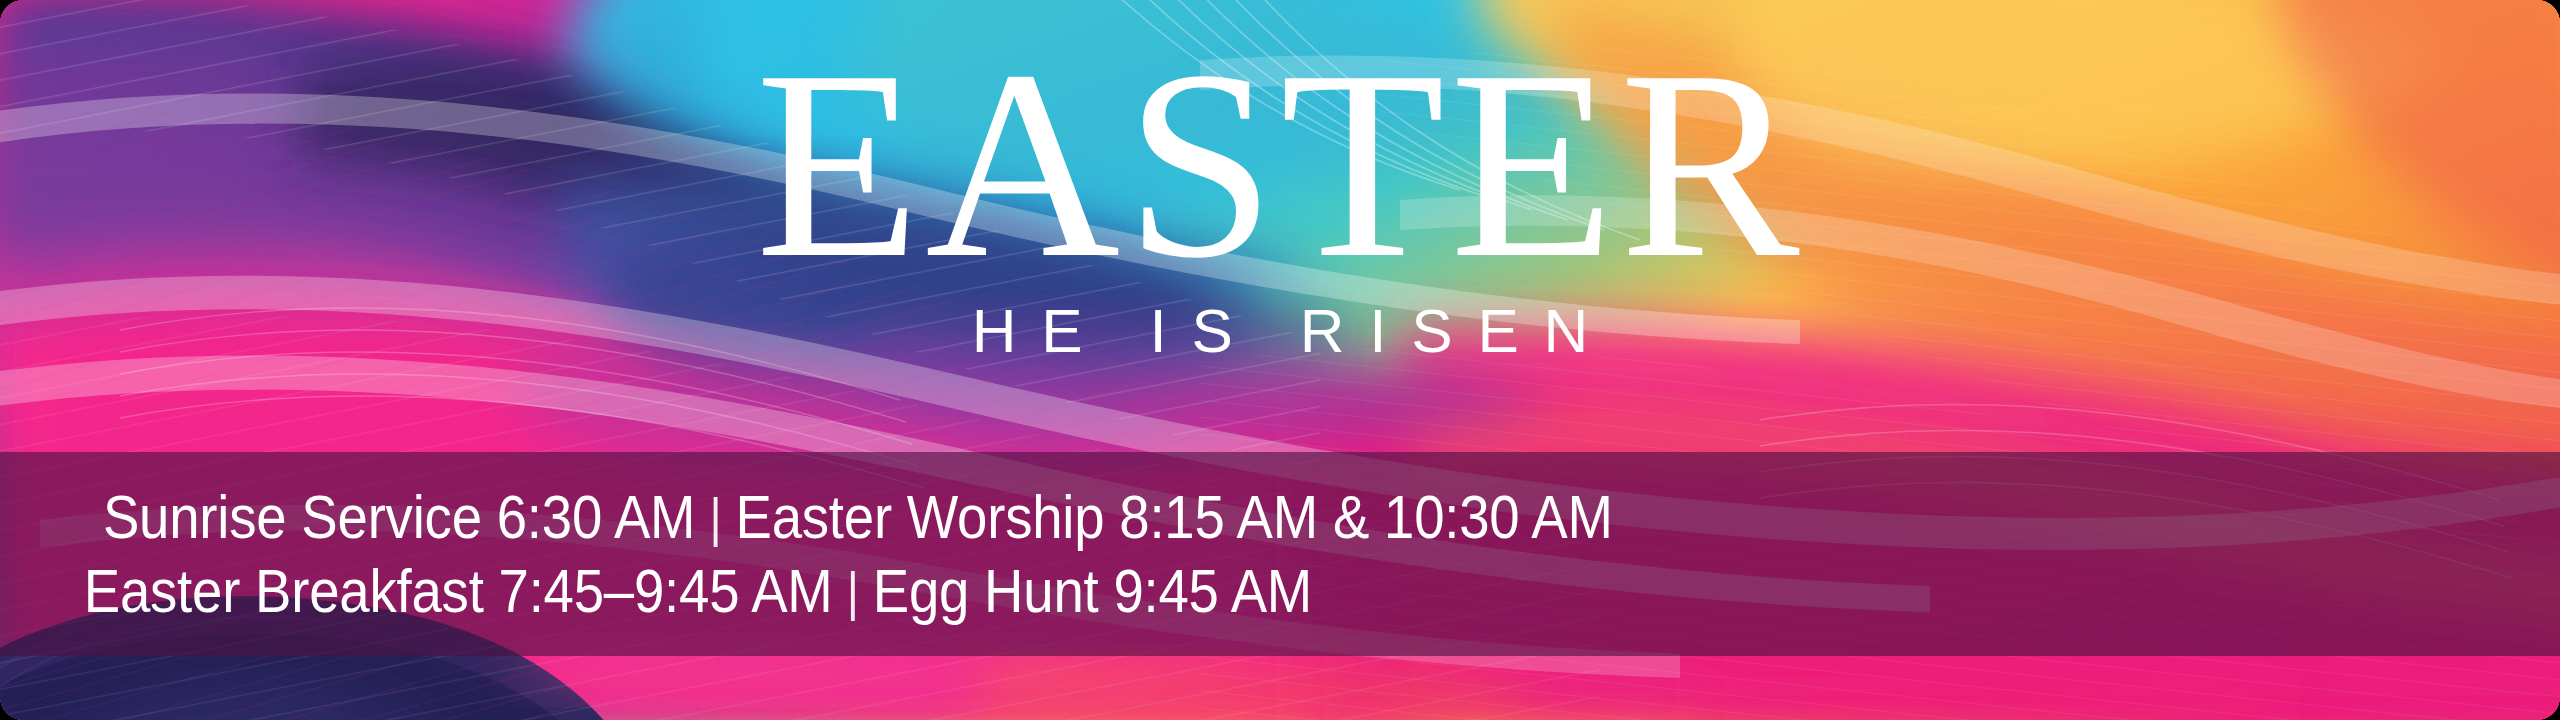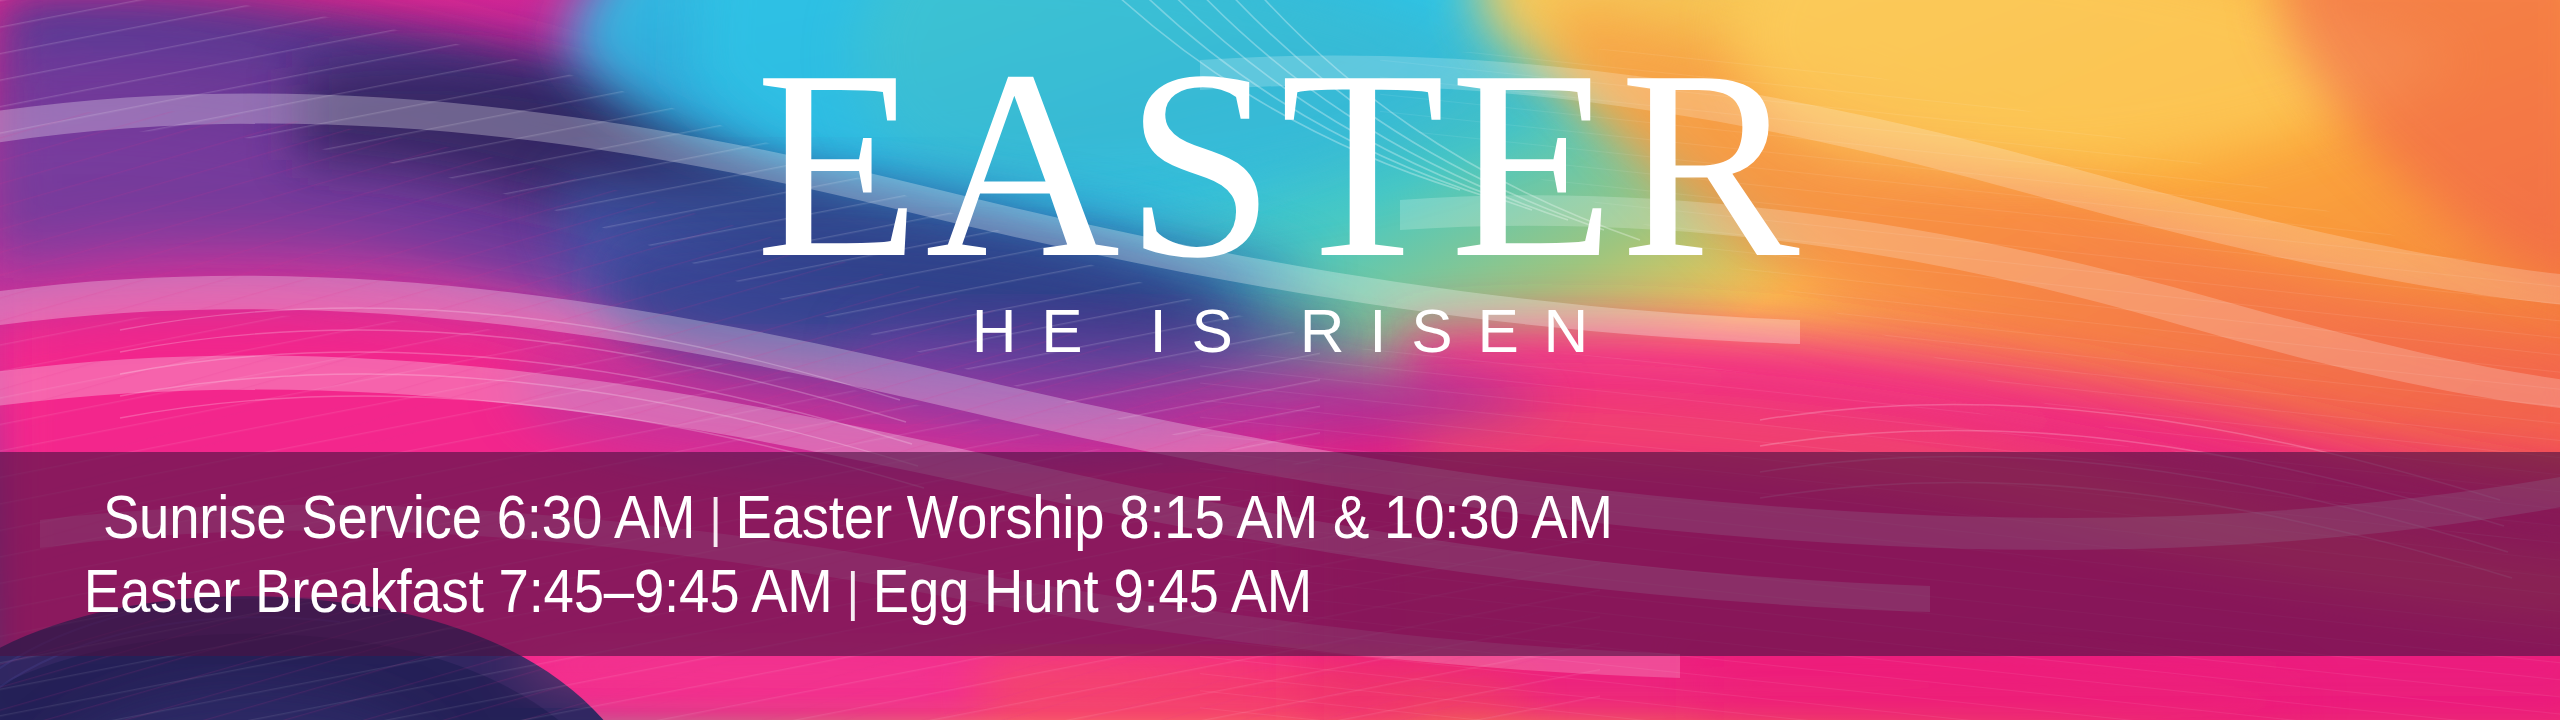--- a/index.html
+++ b/index.html
@@ -7,20 +7,21 @@
     padding: 0;
     background: #000;
   }
   #banner {
     position: relative;
     width: 2560px;
     height: 720px;
     overflow: hidden;
     font-family: "Liberation Sans", sans-serif;
     background: #f4258c;
+    border-radius: 23px;
   }
 
   
   .bg-layer {
     position: absolute;
     inset: 0;
     width: 100%;
     height: 100%;
   }
   .bg-layer svg { display: block; width: 100%; height: 100%; }

